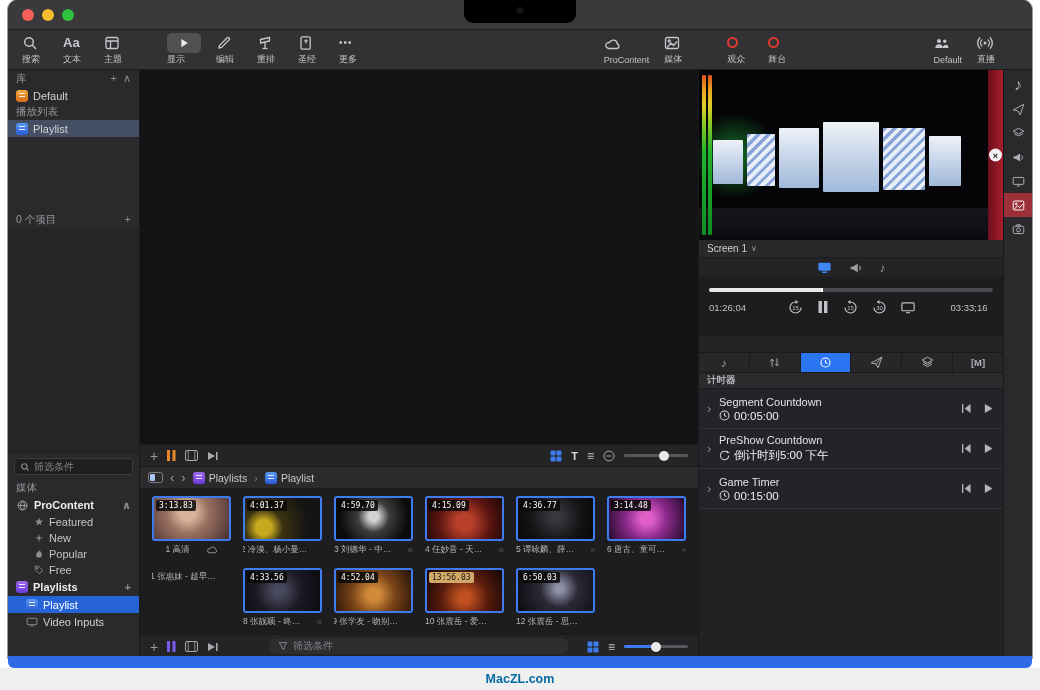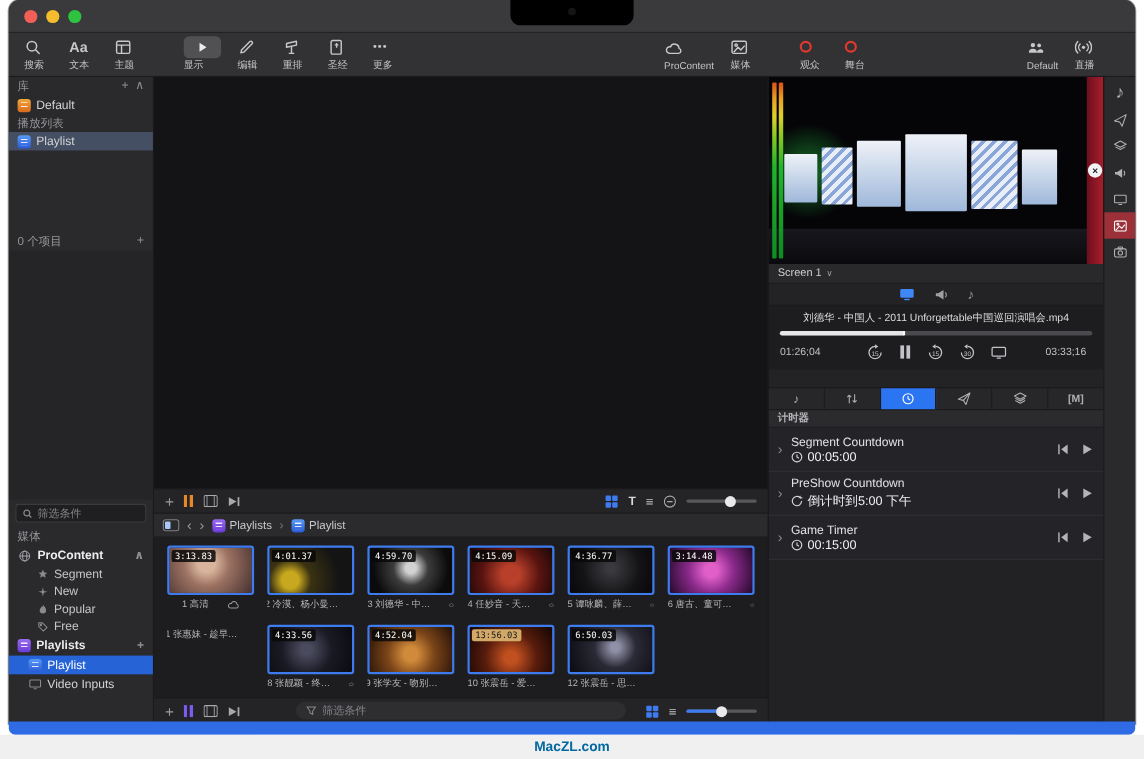--- a/index.html
+++ b/index.html
@@ -321,21 +321,21 @@
             <line x1="2.5" y1="8" x2="13.5" y2="8"></line>
           </svg>
         <span>ProContent</span>
         <span class="grow" style="flex:1"></span>
         <span class="sb-btn">∧</span>
       </div>
       <div class="sb-row child">
         <svg class="mini" width="10" height="10" viewBox="0 0 12 12" fill="currentColor">
             <path d="M6 1 L7.4 4.2 10.8 4.4 8.2 6.6 9 10 6 8.1 3 10 3.8 6.6 1.2 4.4 4.6 4.2 Z"></path>
           </svg>
-        <span>Segment</span>
+        <span>Featured</span>
       </div>
       <div class="sb-row child">
         <svg class="mini" width="10" height="10" viewBox="0 0 12 12" fill="currentColor">
             <path d="M6 1 L7 5 11 6 7 7 6 11 5 7 1 6 5 5 Z"></path>
           </svg>
         <span>New</span>
       </div>
       <div class="sb-row child">
         <svg class="mini" width="10" height="10" viewBox="0 0 12 12" fill="currentColor">
             <path d="M6 1 C7.5 3 9.5 4.5 9.5 7 A3.5 3.5 0 1 1 2.5 7 C2.5 5.2 4.2 4.2 4.8 2.6 5.2 3.6 6 4 6 1 Z"></path>
@@ -610,21 +610,20 @@
               <rect x="1" y="2" width="14" height="9" rx="1.5" fill="#3f87f5"></rect>
               <rect x="5" y="12" width="6" height="1.6" rx=".8" fill="#3f87f5"></rect>
             </svg>
           <svg width="14" height="14" viewBox="0 0 16 16" fill="currentColor">
               <path d="M2 6.5 v3 h2.5 L10 13 V3 L4.5 6.5 Z"></path>
               <path d="M11.8 5.5 a3.4 3.4 0 0 1 0 5" stroke="currentColor" fill="none" stroke-width="1.2"></path>
             </svg>
           <span class="mus">♪</span>
         </div>
         <div class="np">
-          <div class="np-title">刘德华 - 中国人 - 2011 Unforgettable中国巡回演唱会.mp4</div>
           <div class="np-prog">
               <span class="np-fill" style="width: 40%;"></span>
             </div>
           <div class="np-row">
             <span class="np-time">01:26;04</span>
             <span class="transport">
               <svg width="17" height="17" viewBox="0 0 16 16" fill="none" stroke="currentColor" stroke-width="1.1">
                   <path d="M13.2 8 A5.2 5.2 0 1 1 8 2.8"></path>
                   <path d="M8 0.9 L10.8 2.8 L8 4.7 Z" fill="currentColor" stroke="none"></path>
                   <text x="8" y="10.6" font-size="5.6" text-anchor="middle" fill="currentColor" stroke="none">15</text>

